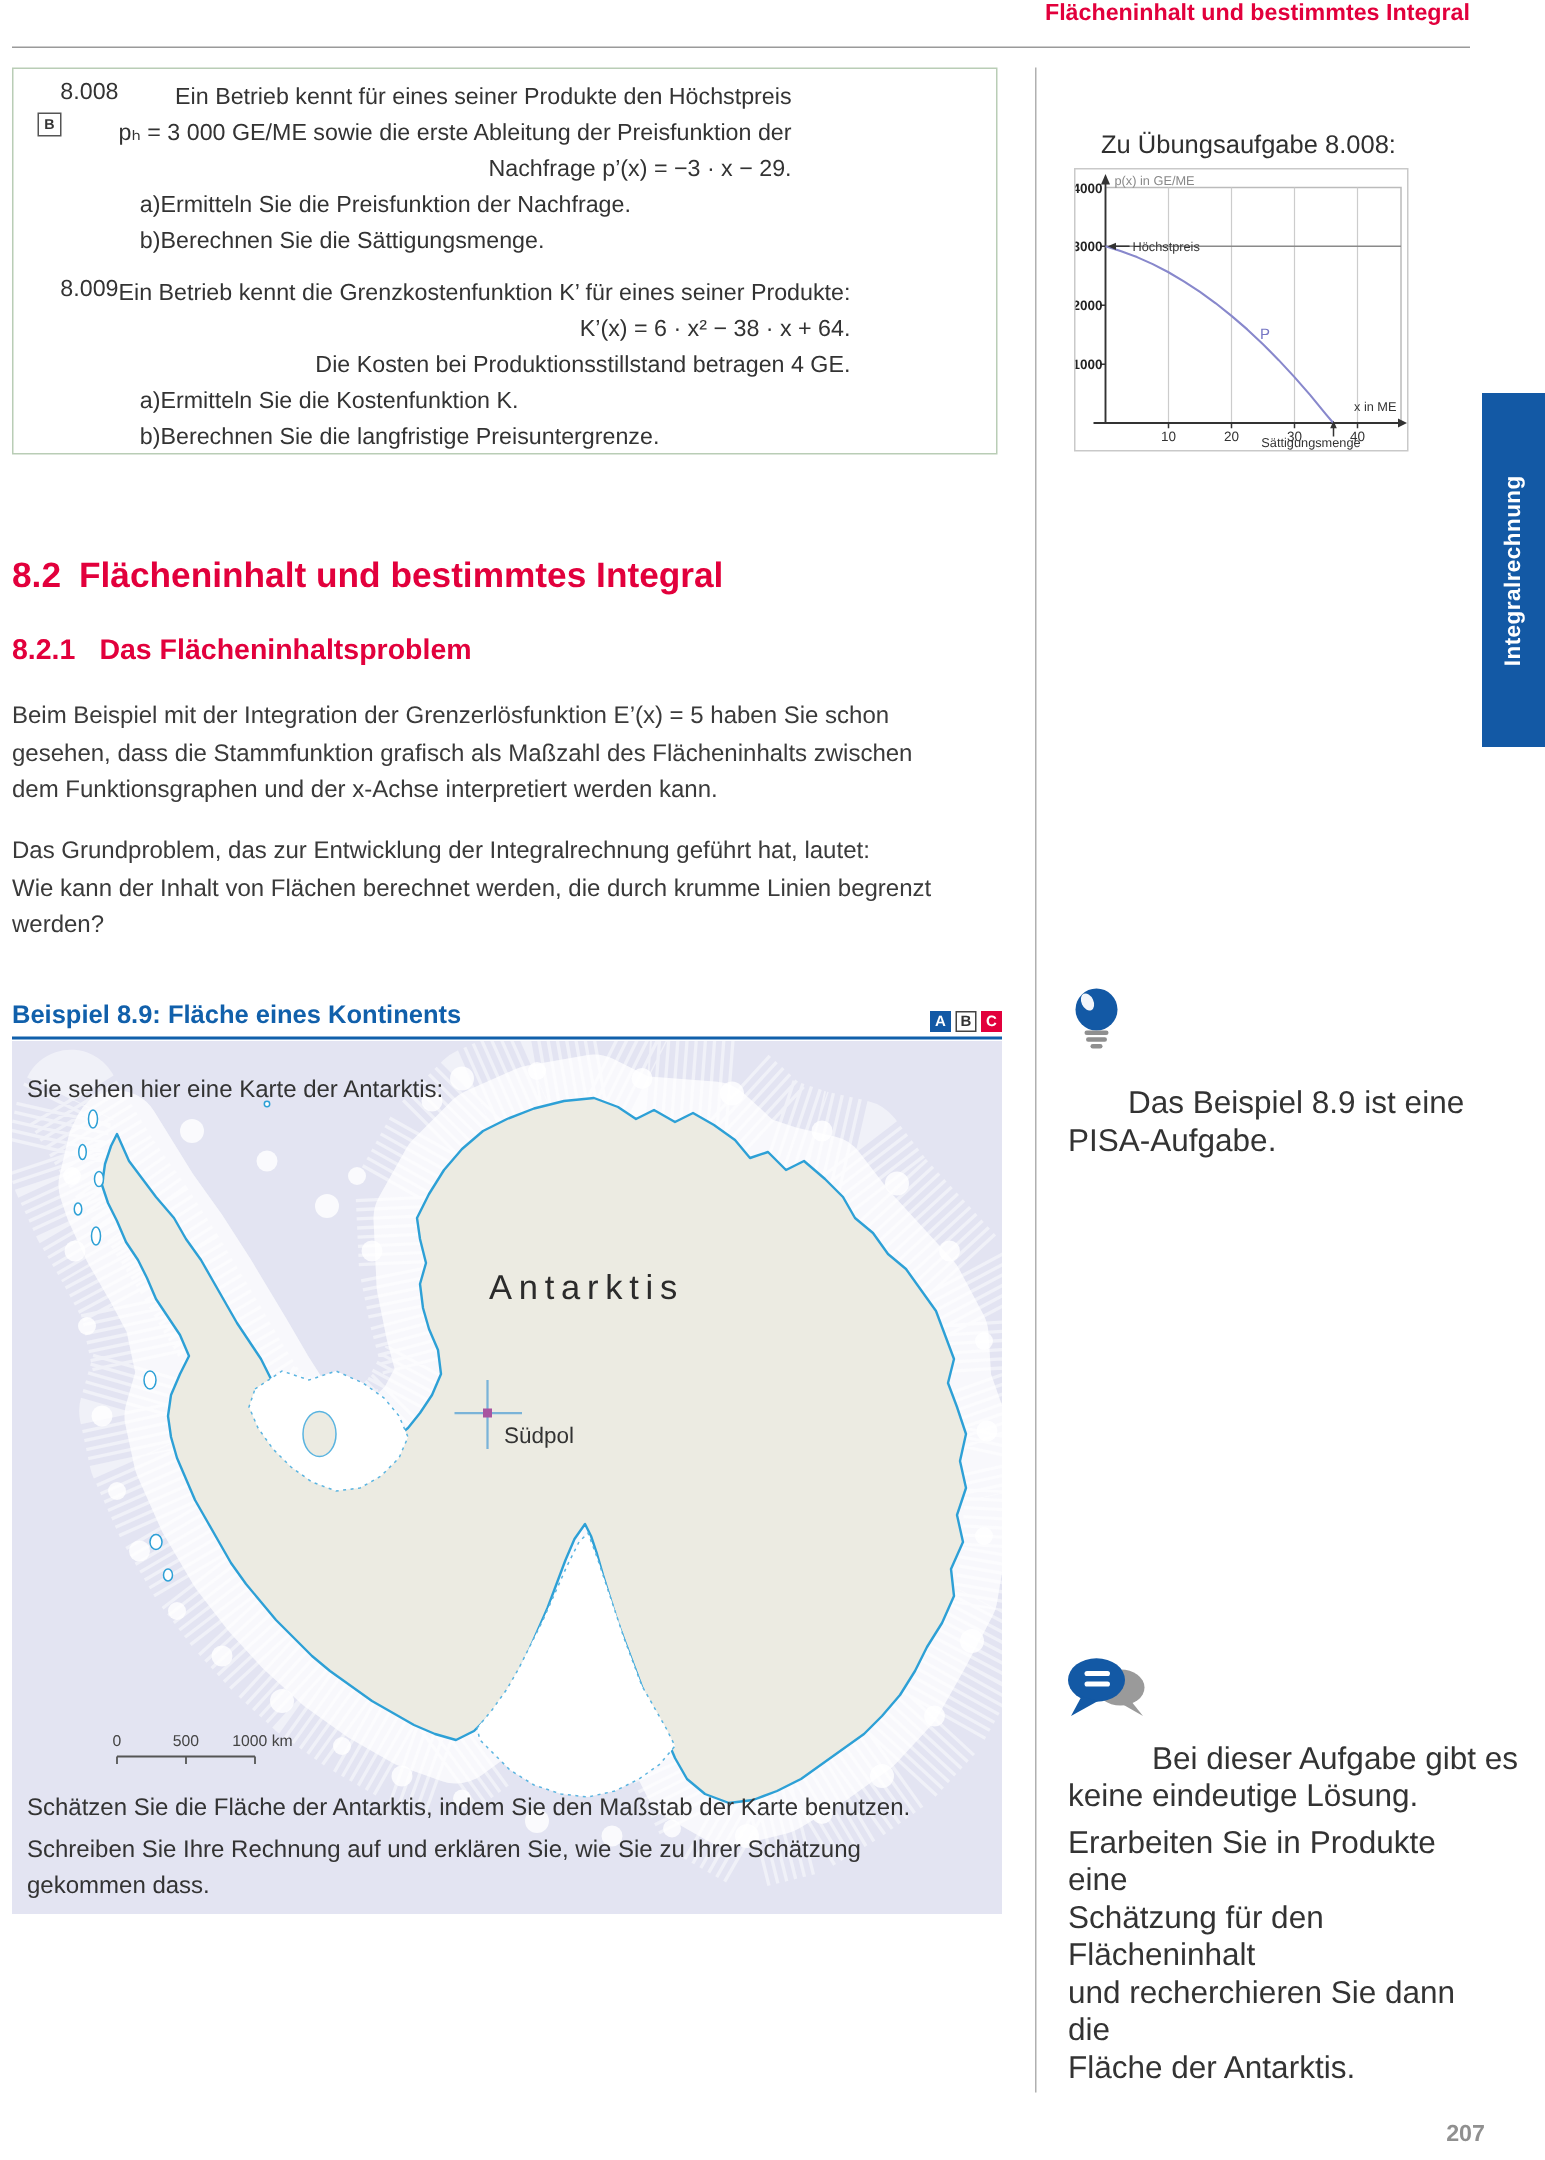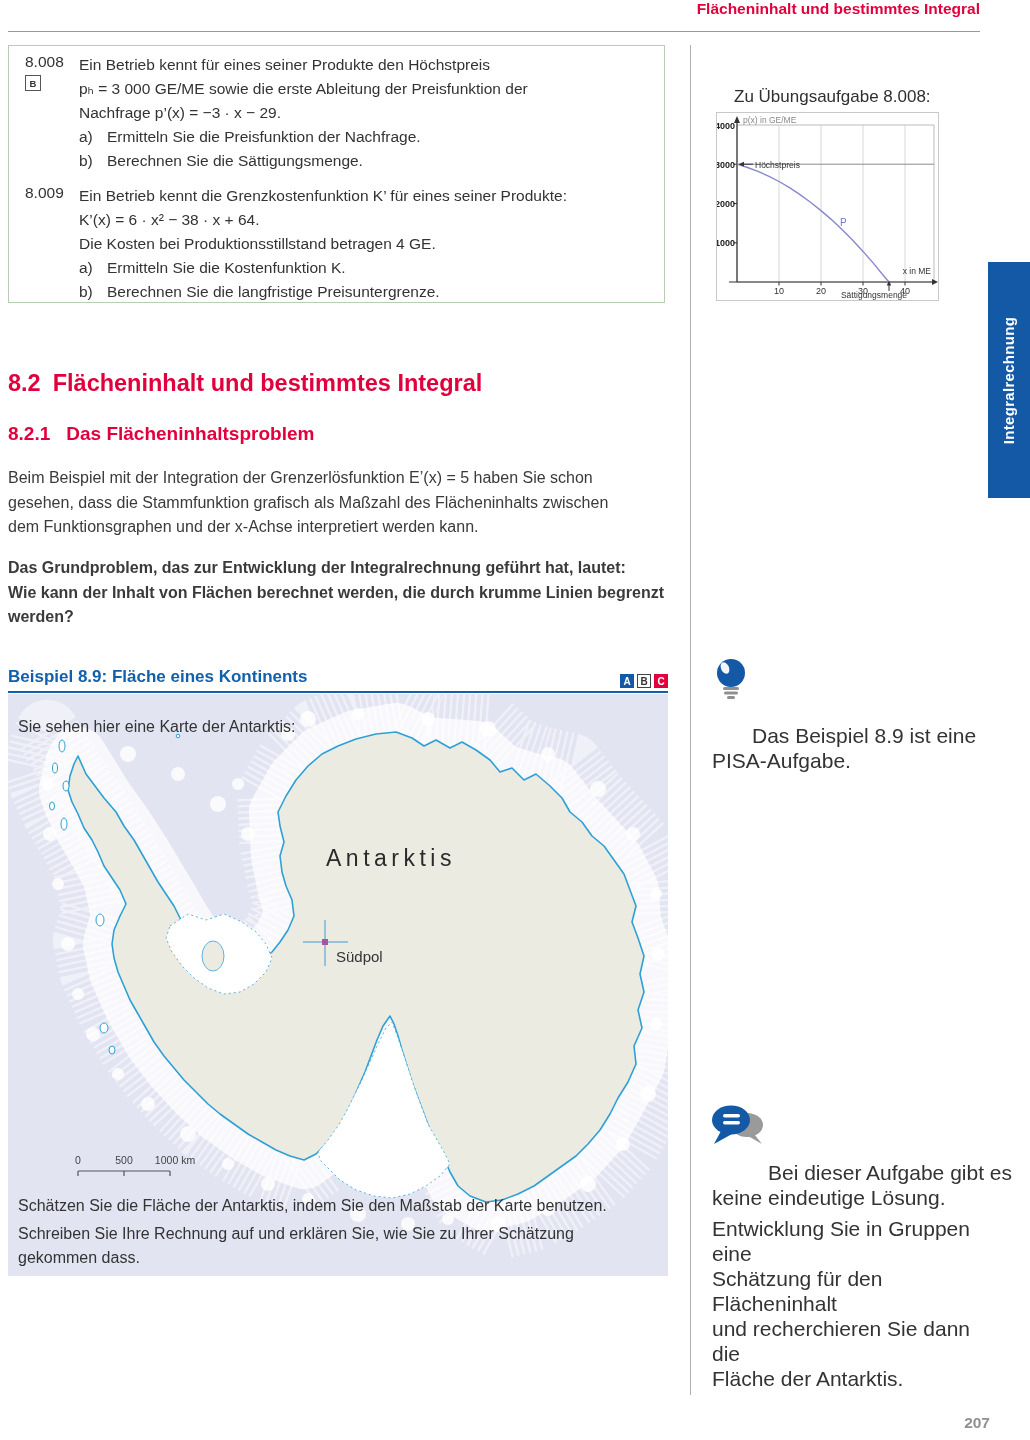--- a/index.html
+++ b/index.html
@@ -43,21 +43,21 @@
 </style>
 </head>
 <body>
 
 <div class="page">
 
   <div class="abs runhead" style="left:0;top:7;width:980px;">Flächeninhalt und bestimmtes Integral</div>
   <div class="abs rule" style="left:8px;top:31px;width:972px;"></div>
   <div class="abs vdiv" style="left:690px;top:45px;height:1350px;"></div>
 
-  <div class="abs exbox" style="left:8px;top:45px;width:657px;height:258px;">
+  <div class="abs exbox" style="left:8px;top:45px;width:657px;height:258px;text-align:right;">
     <div class="exrow">
       <div class="exleft">
         <div class="exnum">8.008</div>
         <div class="exbadge">B</div>
       </div>
       <div class="exbody">
         <div>Ein Betrieb kennt für eines seiner Produkte den Höchstpreis</div>
         <div>pₕ = 3 000 GE/ME sowie die erste Ableitung der Preisfunktion der</div>
         <div>Nachfrage p’(x) = −3 · x − 29.</div>
         <div class="exsub">
@@ -148,21 +148,21 @@
   </div>
   <div class="abs h3" style="left:8px;top:423px;">
     <span class="num">8.2.1</span><span>Das Flächeninhaltsproblem</span>
   </div>
 
   <div class="abs para" style="left:8px;top:466px;width:670px;">
     <div>Beim Beispiel mit der Integration der Grenzerlösfunktion E’(x) = 5 haben Sie schon</div>
     <div>gesehen, dass die Stammfunktion grafisch als Maßzahl des Flächeninhalts zwischen</div>
     <div>dem Funktionsgraphen und der x-Achse interpretiert werden kann.</div>
   </div>
-  <div class="abs para" style="left:8px;top:556px;width:670px;font-weight:bold;">
+  <div class="abs para" style="left:8px;top:556px;width:670px;">
     <div>Das Grundproblem, das zur Entwicklung der Integralrechnung geführt hat, lautet:</div>
     <div>Wie kann der Inhalt von Flächen berechnet werden, die durch krumme Linien begrenzt</div>
     <div>werden?</div>
   </div>
 
   <div class="abs extitle" style="left:8px;top:667px;">Beispiel 8.9: Fläche eines Kontinents</div>
   <div class="abs badges" style="left:620px;top:674px;">
     <div class="bdg bdgA">A</div>
     <div class="bdg bdgB">B</div>
     <div class="bdg bdgC">C</div>
@@ -290,21 +290,21 @@
     <ellipse cx="37" cy="21" rx="16" ry="12" fill="#9a9a9a"></ellipse>
     <polygon points="44,30 52,40 38,32" fill="#9a9a9a"></polygon>
     <ellipse cx="21" cy="16" rx="19" ry="14.5" fill="#1359a5"></ellipse>
     <polygon points="11,27 4,40 22,30" fill="#1359a5"></polygon>
     <rect x="13" y="10" width="17" height="3.4" rx="1.7" fill="#ffffff"></rect>
     <rect x="13" y="17" width="17" height="3.4" rx="1.7" fill="#ffffff"></rect>
   </svg>
   <div class="abs note" style="left:768px;top:1132px;">Bei dieser Aufgabe gibt es</div>
   <div class="abs note" style="left:712px;top:1157px;">keine eindeutige Lösung.</div>
   <div class="abs note" style="left:712px;top:1188px;width:270px;">
-    <div>Entwicklung Sie in Gruppen eine</div>
+    <div>Erarbeiten Sie in Produkte eine</div>
     <div>Schätzung für den Flächeninhalt</div>
     <div>und recherchieren Sie dann die</div>
     <div>Fläche der Antarktis.</div>
   </div>
 
   <div class="abs pagenum" style="left:930px;top:1414px;width:60px;">207</div>
 
 </div>
 
 </body></html>

